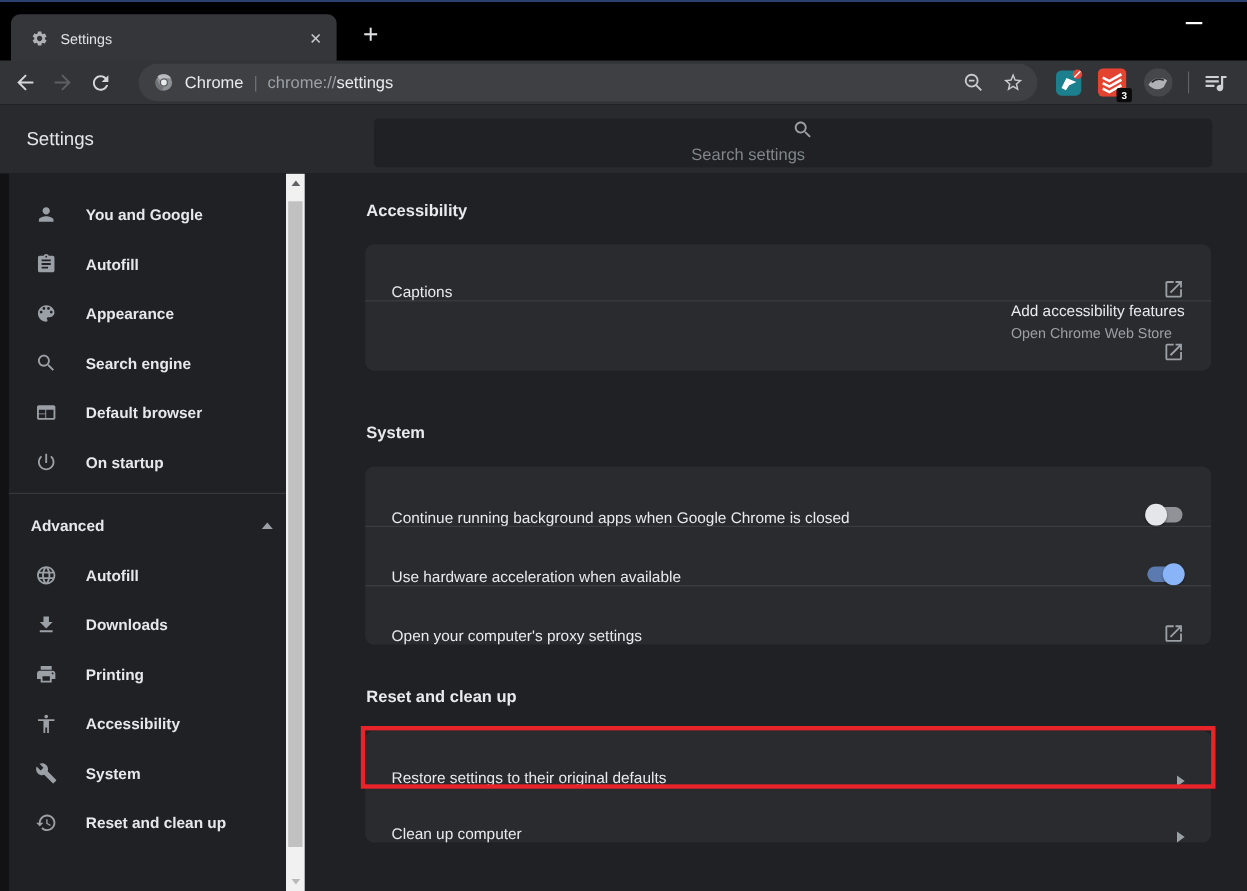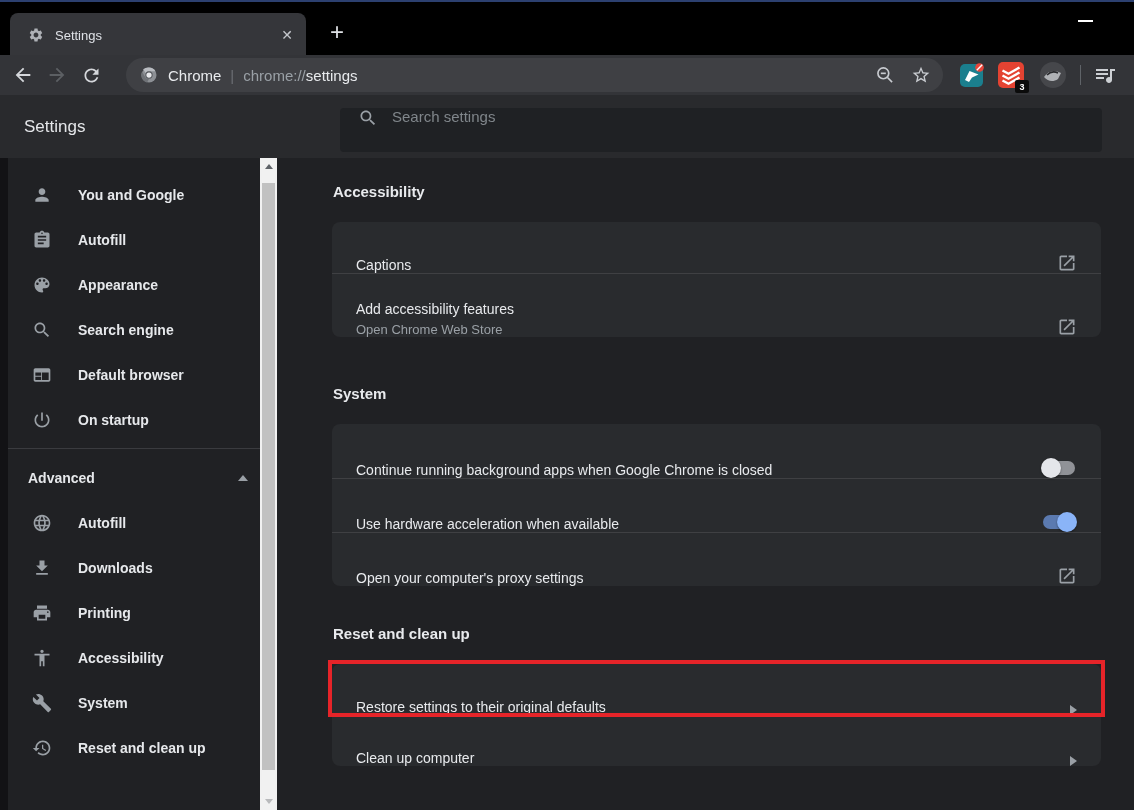--- a/index.html
+++ b/index.html
@@ -67,21 +67,21 @@
     padding:0 2px;
   }
   .toolbar-sep { width:1px; height:20px; background:#5f6368; margin-left:14px; }
   .media-btn { margin-left:12px; color:#cdd0d4; cursor:pointer; }
 
   
   .settings-bar { position:absolute; top:95px; left:0; right:0; height:63px; background:#292a2d; }
   .settings-title { position:absolute; left:24px; top:50%; transform:translateY(-50%); font-size:17px; color:#e4e6e9; font-weight:400; }
   .search-box {
     position:absolute; left:340px; top:13px; width:762px; height:44px;
-    background:#1f2124; border-radius:4px; display:flex; align-items:flex-start;
+    background:#1f2124; border-radius:4px; display:flex; align-items:center;flex-direction:column;
   }
   .search-box .icon { margin-left:18px; color:#9aa0a6; }
   .search-input {
     margin-left:14px; flex:1; background:transparent; border:none; outline:none;
     color:#e8eaed; font-size:15px; font-family:"Liberation Sans", sans-serif;
   }
   .search-input::placeholder { color:#80868b; }
 
   
   .app { position:absolute; top:158px; left:0; right:0; bottom:0; background:#202124; }
@@ -109,21 +109,21 @@
   .content { position:absolute; left:277px; top:0; right:0; bottom:0; }
   .section-title { margin-left:56px; font-size:15px; font-weight:700; color:#e8eaed; line-height:18px; }
   .st-1 { padding-top:25px; }
   .st-2 { padding-top:48px; }
   .st-3 { padding-top:39px; }
   .card { margin-top:21px; margin-left:55px; width:769px; background:#292b2e; border-radius:8px; }
   .row { position:relative; display:flex; align-items:flex-end; padding:0 24px; }
   .row + .row { border-top:1px solid #3f4043; }
   .h51 { height:51px; }
   .h54 { height:54px; }
-  .h64 { height:64px; }
+  .h64 { height:64px;flex-direction:column; }
   .row-text { display:flex; flex-direction:column; justify-content:center; }
   .row-label { font-size:14px; color:#e8eaed; }
   .row-sub { font-size:13px; color:#9aa0a6; margin-top:5px; }
   .row-right { margin-left:auto; display:flex; align-items:center; }
   .ext-link-icon { color:#9aa0a6; }
   .row-arrow { width:0; height:0; border-left:7px solid #9aa0a6; border-top:5px solid transparent; border-bottom:5px solid transparent; }
 
   
   .toggle { position:relative; width:36px; height:20px; cursor:pointer; }
   .toggle .track { position:absolute; left:2px; top:3px; width:32px; height:14px; border-radius:7px; }

